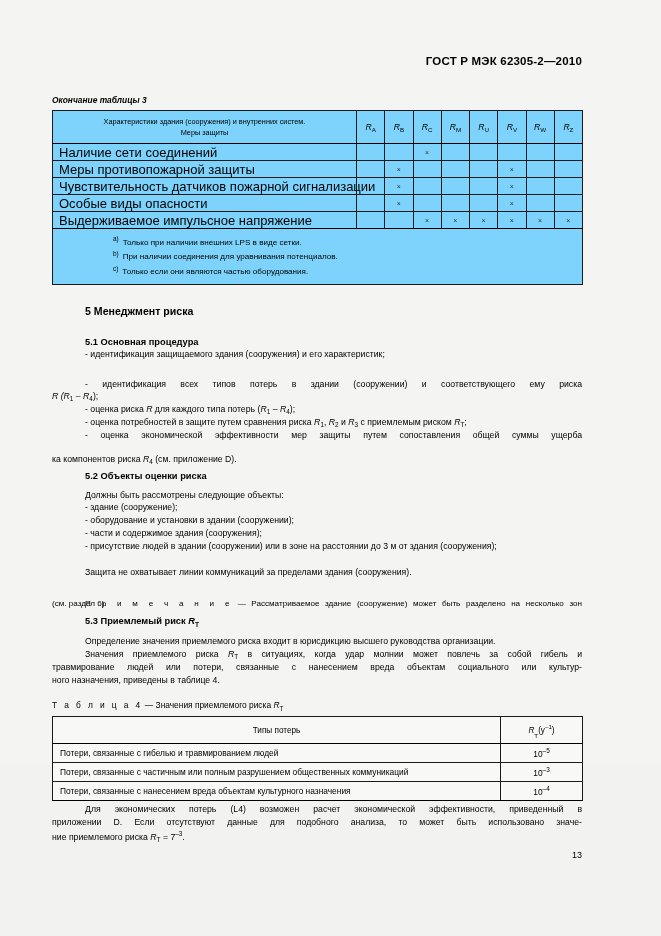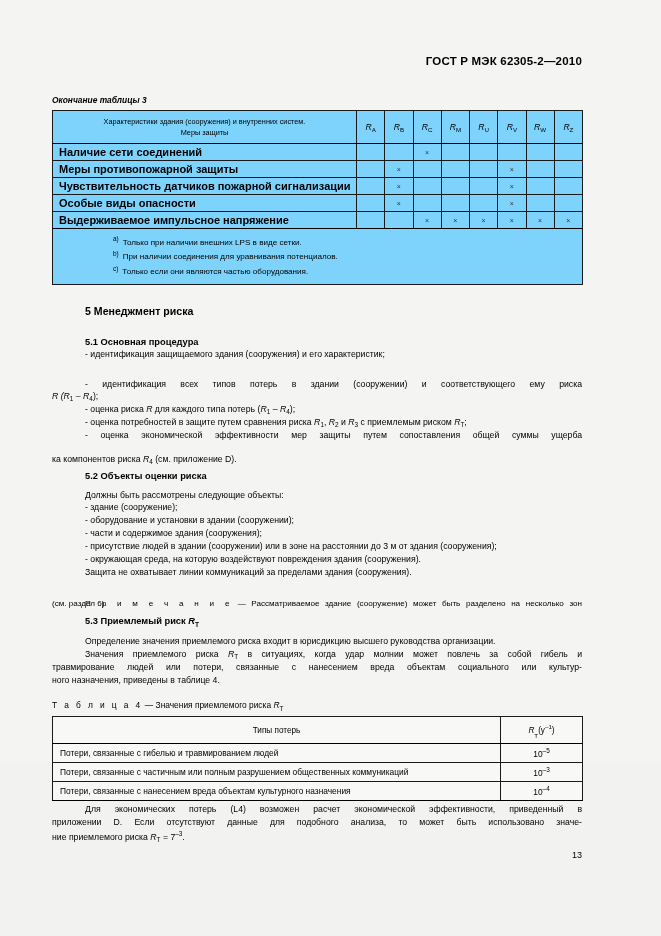--- a/index.html
+++ b/index.html
@@ -72,25 +72,24 @@
   }
   .tbl3 .hdr-sym sub {
     font-style: normal;
     font-size: 6.2px;
     vertical-align: baseline;
     position: relative;
     top: 2px;
   }
   .tbl3 .lbl {
     height: 17px;
-    font-size: 11px;
+    font-size: 13px;
     padding: 0 0 0 6px;
     vertical-align: middle;
     white-space: nowrap;
-    font-weight: bold;
   }
   .tbl3 .mk {
     height: 17px;
     text-align: center;
     vertical-align: middle;
     font-size: 7px;
     color: #333;
   }
   .tbl3 tr.lastrow td { border-bottom: 1.3px solid #000; }
   .tbl3 .notes {
@@ -334,21 +333,20 @@
       <span class="jstretch">-  оценка экономической эффективности мер защиты путем сопоставления общей суммы ущерба</span>
     </div>
   <div class="para" style="top:453px;"><span>ка компонентов риска </span><i>R</i><sub>4</sub><span> (см. приложение D).</span></div>
 
   <div class="h3" style="top:471px;">5.2  Объекты оценки риска</div>
   <div class="para ind" style="top:489px;">Должны быть рассмотрены следующие объекты:</div>
   <div class="para dash" style="top:501px;">-  здание (сооружение);</div>
   <div class="para dash" style="top:514px;">-  оборудование и установки в здании (сооружении);</div>
   <div class="para dash" style="top:527px;">-  части и содержимое здания (сооружения);</div>
   <div class="para dash" style="top:540px;">-  присутствие людей в здании (сооружении) или в зоне на расстоянии до 3 м от здания (сооружения);</div>
-  <div class="para dash" style="top:553px;">-  окружающая среда, на которую воздействуют повреждения здания (сооружения).</div>
   <div class="para ind" style="top:566px;">Защита не охватывает линии коммуникаций за пределами здания (сооружения).</div>
 
   <div class="para" style="top:586px; font-size:8.1px; padding-left:33px;margin-top:12px;">
       <span class="jstretch"><span class="spaced">П р и м е ч а н и е</span><span> — Рассматриваемое здание (сооружение) может быть разделено на несколько зон</span></span>
     </div>
   <div class="para" style="top:598px; font-size:8.1px;">(см. раздел 6).</div>
 
   <div class="h3" style="top:616px;"><span>5.3  Приемлемый риск </span><i>R</i><sub>T</sub></div>
 
   <div class="para ind" style="top:635px;">Определение значения приемлемого риска входит в юрисдикцию высшего руководства организации.</div>

